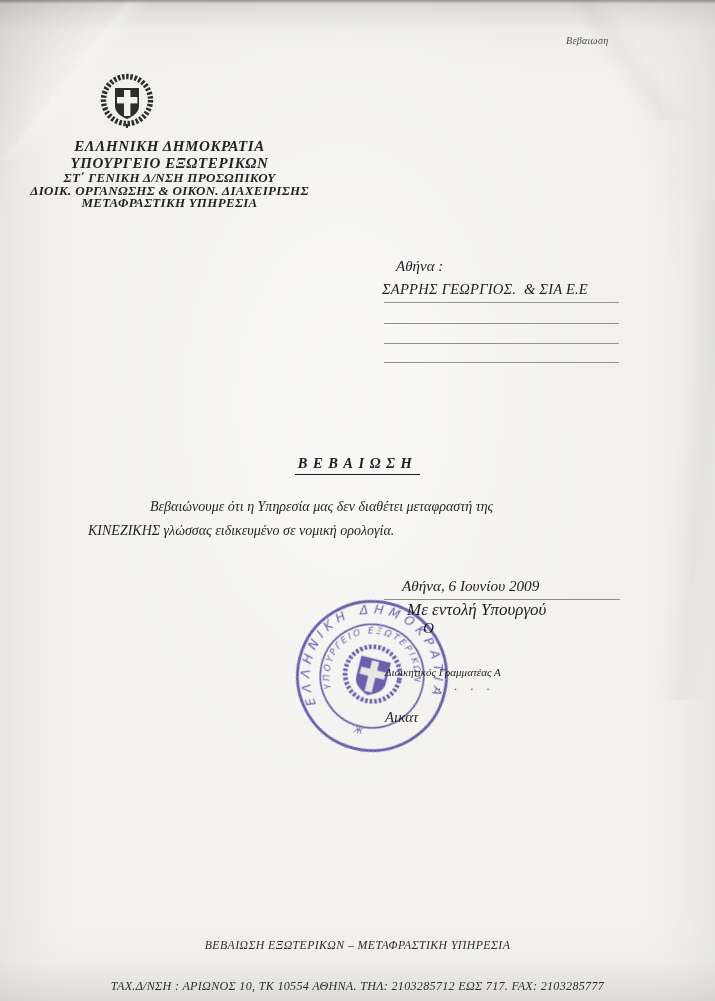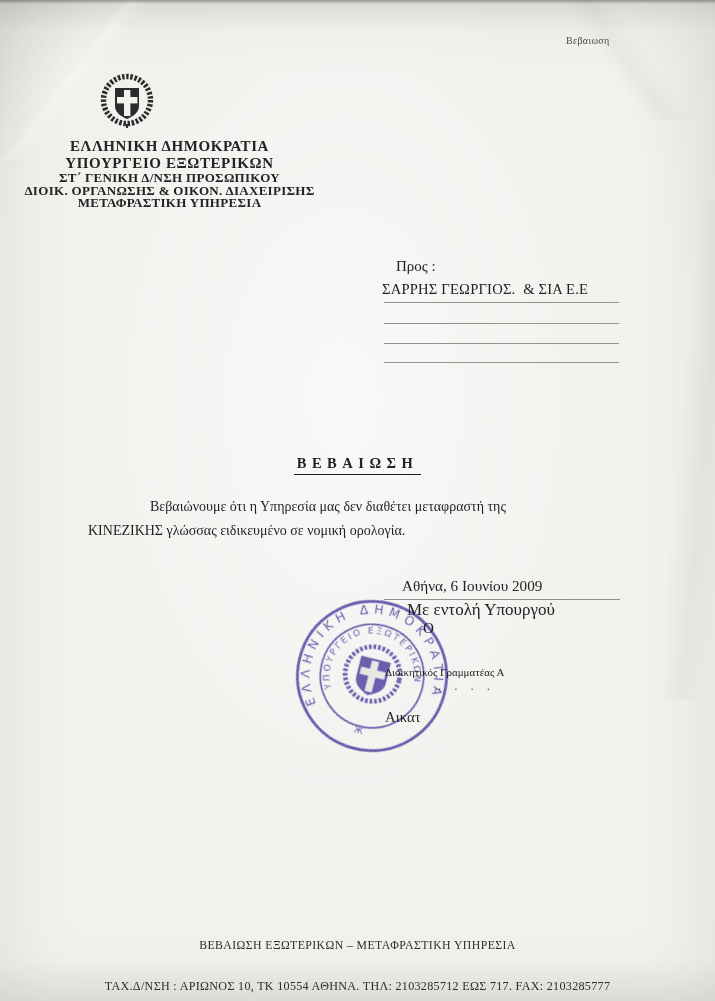--- a/index.html
+++ b/index.html
@@ -11,20 +11,21 @@
       radial-gradient(ellipse at 48% 40%, rgba(255,255,255,.55) 0%, rgba(255,255,255,0) 55%),
       linear-gradient(115deg, rgba(90,85,75,.07) 0%, rgba(0,0,0,0) 9%),
       linear-gradient(255deg, rgba(90,85,75,.05) 0%, rgba(0,0,0,0) 12%),
       linear-gradient(180deg, rgba(80,75,65,.10) 0%, rgba(0,0,0,0) 3%),
       linear-gradient(0deg, rgba(80,75,65,.08) 0%, rgba(0,0,0,0) 4%),
       #f2f1ee;
     box-shadow: inset 0 0 70px rgba(120,112,98,.16);
     overflow:hidden;
     font-family:"Liberation Serif","DejaVu Serif",serif;
     color:#222;
+    font-style:italic;
   }
   .crease-topleft{position:absolute;left:0;top:0;width:240px;height:160px;
     background:linear-gradient(128deg, rgba(0,0,0,.045) 0%, rgba(0,0,0,0) 34%, rgba(255,255,255,.25) 36%, rgba(0,0,0,0) 42%);}
   .crease-topright{position:absolute;right:0;top:0;width:260px;height:120px;
     background:linear-gradient(55deg, rgba(0,0,0,0) 55%, rgba(0,0,0,.035) 62%, rgba(0,0,0,0) 70%);}
   .crease-right{position:absolute;right:0;top:200px;width:90px;height:500px;
     background:linear-gradient(95deg, rgba(0,0,0,0) 55%, rgba(0,0,0,.03) 75%, rgba(0,0,0,0) 92%);}
   .topedge{position:absolute;left:0;top:0;width:100%;height:4px;
     background:linear-gradient(180deg, rgba(40,38,34,.38), rgba(0,0,0,0));}
 
@@ -91,21 +92,21 @@
   </svg>
 
   <div class="header-block">
     <div class="hl-big">ΕΛΛΗΝΙΚΗ ΔΗΜΟΚΡΑΤΙΑ</div>
     <div class="hl-big">ΥΠΟΥΡΓΕΙΟ ΕΞΩΤΕΡΙΚΩΝ</div>
     <div class="hl-small">ΣΤ΄ ΓΕΝΙΚΗ Δ/ΝΣΗ ΠΡΟΣΩΠΙΚΟΥ</div>
     <div class="hl-small">ΔΙΟΙΚ. ΟΡΓΑΝΩΣΗΣ &amp; ΟΙΚΟΝ. ΔΙΑΧΕΙΡΙΣΗΣ</div>
     <div class="hl-small">ΜΕΤΑΦΡΑΣΤΙΚΗ ΥΠΗΡΕΣΙΑ</div>
   </div>
 
-  <div class="recipient-label">Προς :</div>
+  <div class="recipient-label">Αθήνα :</div>
   <div class="recipient-name">ΣΑΡΡΗΣ ΓΕΩΡΓΙΟΣ.  &amp; ΣΙΑ Ε.Ε</div>
   <div class="addr-line l1"></div>
   <div class="addr-line l2"></div>
   <div class="addr-line l3"></div>
   <div class="addr-line l4"></div>
 
   <div class="doc-title-wrap">
     <span class="doc-title">ΒΕΒΑΙΩΣΗ</span>
   </div>
 

